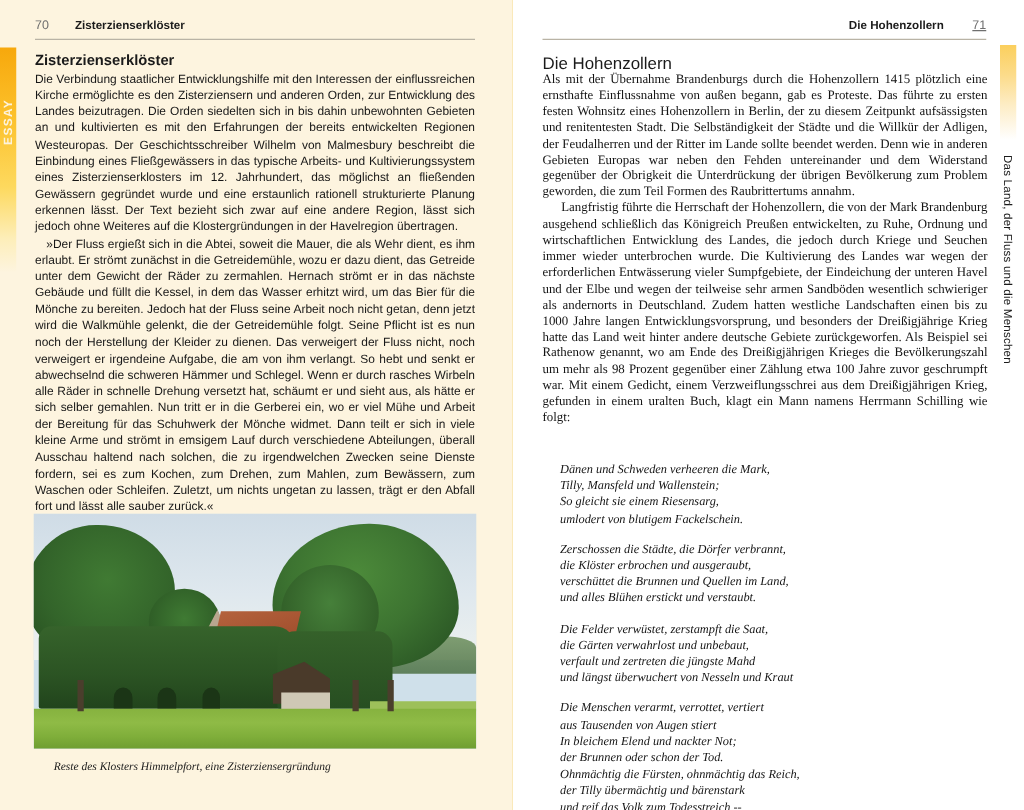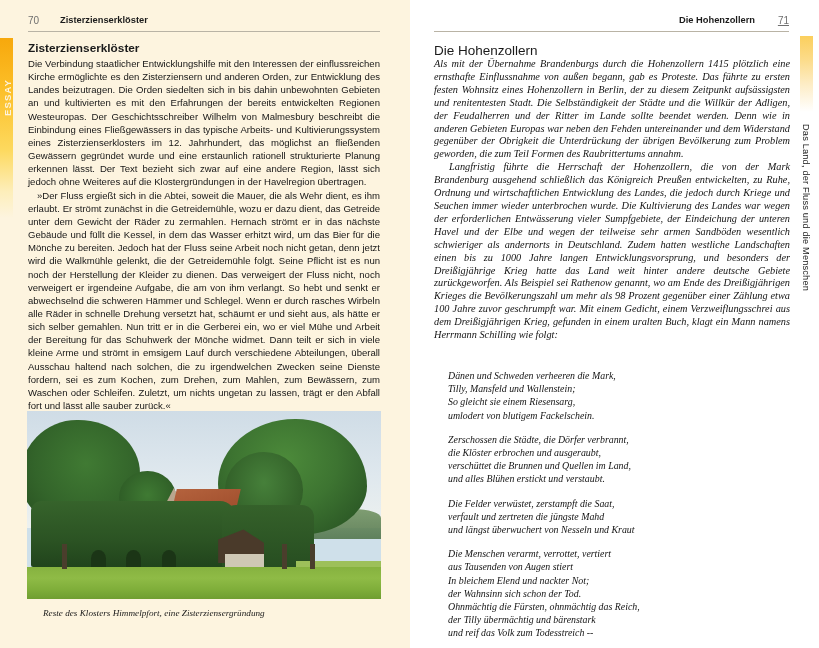--- a/index.html
+++ b/index.html
@@ -268,21 +268,21 @@
     position: absolute;
     left: 24px;
     top: 58px;
     width: 356px;
     font-family: "Liberation Serif", serif;
     font-size: 10.3px;
     line-height: 12.9px;
     color: #131313;
     text-align: justify;
   }
-  #right-body p { margin: 0; font-style: italic; }
+  #right-body p { margin: 0; }
   #right-body p.indent { text-indent: 15px; }
 
   #poem {
     position: absolute;
     left: 38px;
     top: 369px;
     width: 330px;
     font-family: "Liberation Serif", serif;
     font-style: italic;
     font-size: 9.9px;
@@ -385,28 +385,29 @@
           <div class="vline">umlodert von blutigem Fackelschein.</div>
         </div>
         <div class="stanza">
           <div class="vline">Zerschossen die Städte, die Dörfer verbrannt,</div>
           <div class="vline">die Klöster erbrochen und ausgeraubt,</div>
           <div class="vline">verschüttet die Brunnen und Quellen im Land,</div>
           <div class="vline">und alles Blühen erstickt und verstaubt.</div>
         </div>
         <div class="stanza">
           <div class="vline">Die Felder verwüstet, zerstampft die Saat,</div>
+          <div class="vline">die Gärten verwahrlost und unbebaut,</div>
           <div class="vline">verfault und zertreten die jüngste Mahd</div>
           <div class="vline">und längst überwuchert von Nesseln und Kraut</div>
         </div>
         <div class="stanza">
           <div class="vline">Die Menschen verarmt, verrottet, vertiert</div>
           <div class="vline">aus Tausenden von Augen stiert</div>
           <div class="vline">In bleichem Elend und nackter Not;</div>
-          <div class="vline">der Wahnsinn sich schon der Tod.</div>
+          <div class="vline">der Brunnen oder schon der Tod.</div>
           <div class="vline">Ohnmächtig die Fürsten, ohnmächtig das Reich,</div>
           <div class="vline">der Tilly übermächtig und bärenstark</div>
           <div class="vline">und reif das Volk zum Todesstreich --</div>
         </div>
       </div>
 
     <div id="right-tab"></div>
     <div id="right-tab-label">Das Land, der Fluss und die Menschen</div>
   </div>
 

